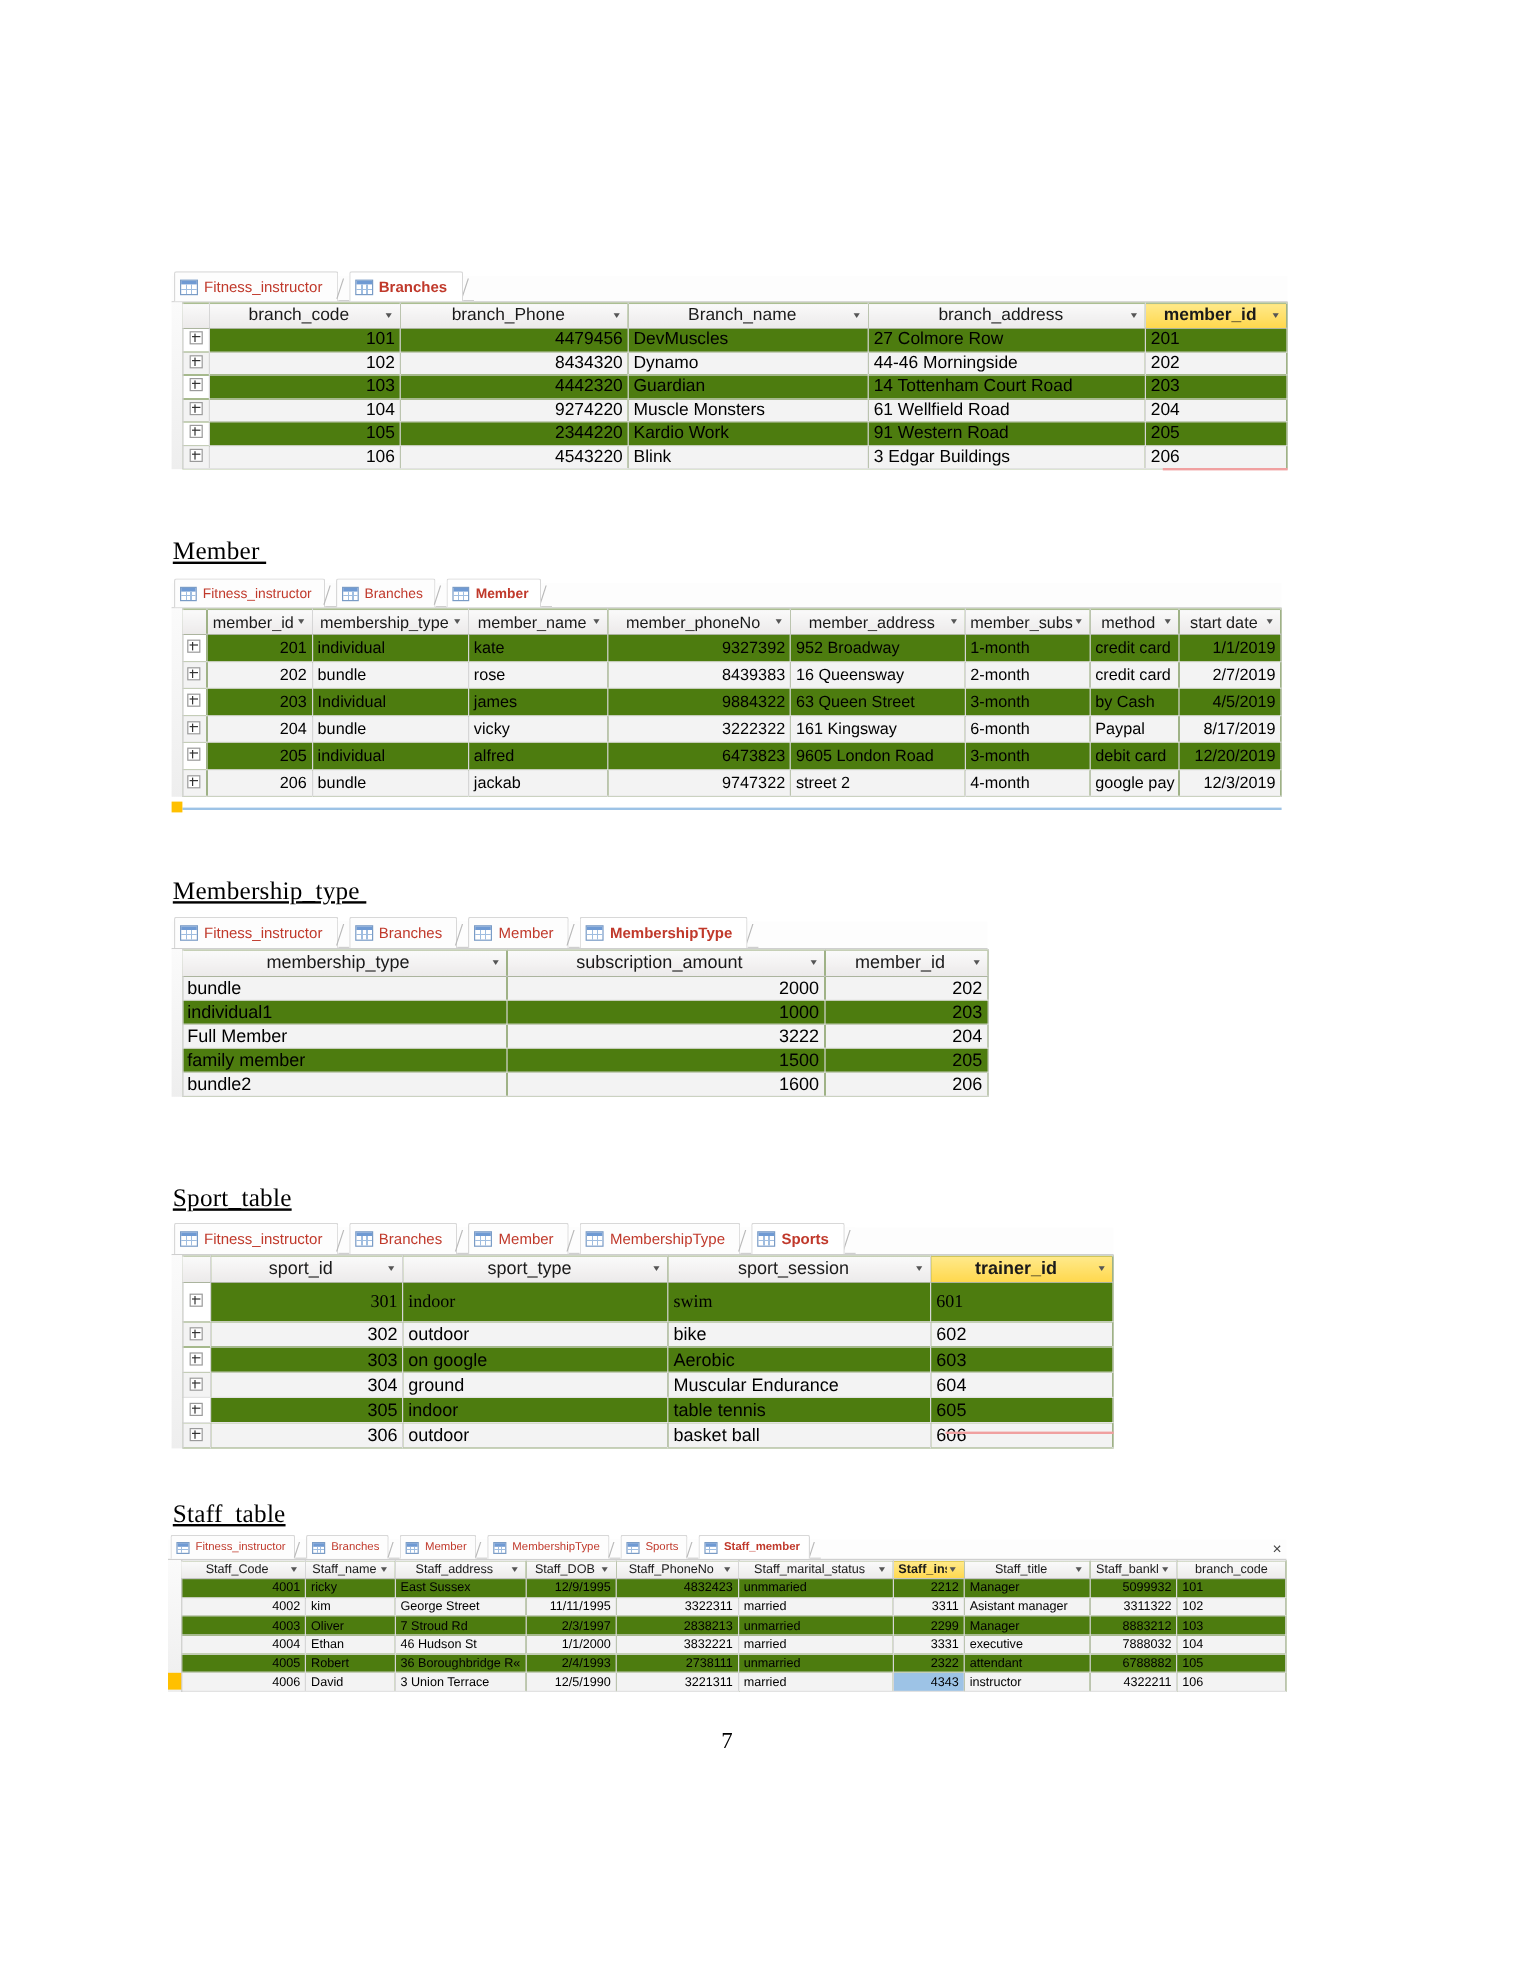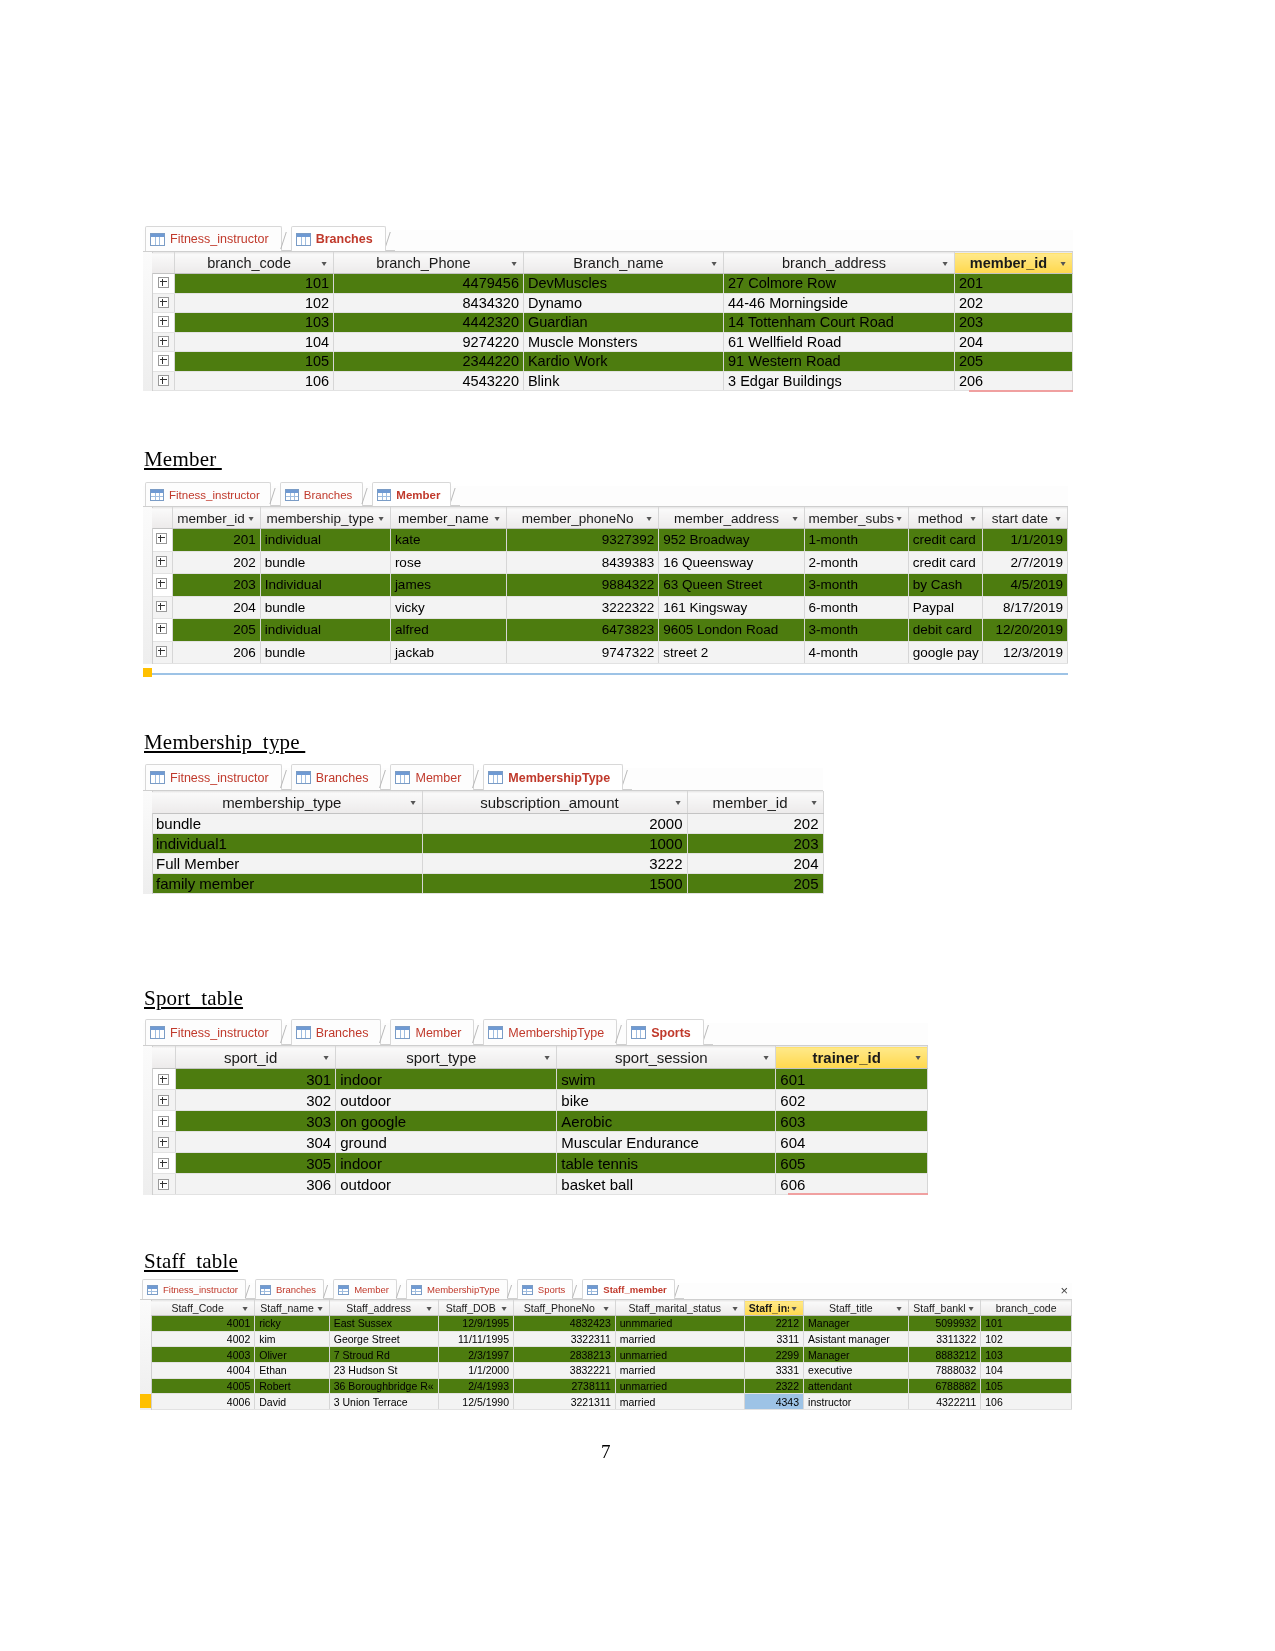--- a/index.html
+++ b/index.html
@@ -576,20 +576,25 @@
           <tr class="alt" style="height: 20px;">
             <td class="txt">Full Member</td>
             <td class="num">3222</td>
             <td class="num">204</td>
           </tr>
           <tr style="height: 20px;">
             <td class="txt">family member</td>
             <td class="num">1500</td>
             <td class="num">205</td>
           </tr>
+          <tr class="alt" style="height: 20px;">
+            <td class="txt">bundle2</td>
+            <td class="num">1600</td>
+            <td class="num">206</td>
+          </tr>
         </tbody>
       </table>
   </div>
 </div>
 
 <div class="section-title" style="position:absolute; left:144px; top:986px;">Sport_table</div>
 
 <div class="access" id="w-sports" style="left:143px; top:1023px; width:785px;">
   <div class="tabstrip" style="height:23px;">
       <div class="tab" style="font-size: 12.5px; height: 21px; padding-left: 4px; padding-right: 12px;">
@@ -651,21 +656,21 @@
             </th>
             <th class="sel">
               <div class="hdr-inner">
                 <span class="hdr-txt">trainer_id</span>
                 <span class="caret">▼</span>
               </div>
             </th>
           </tr>
         </thead>
         <tbody>
-          <tr style="height: 21px;">
+          <tr style="height: 33px; font-family: Liberation Serif, serif;">
             <td class="exp"><span class="plusbox"></span></td>
             <td class="num">301</td>
             <td class="txt">indoor</td>
             <td class="txt">swim</td>
             <td class="txt">601</td>
           </tr>
           <tr class="alt" style="height: 21px;">
             <td class="exp"><span class="plusbox"></span></td>
             <td class="num">302</td>
             <td class="txt">outdoor</td>
@@ -853,21 +858,21 @@
             <td class="num">2838213</td>
             <td class="txt">unmarried</td>
             <td class="num">2299</td>
             <td class="txt">Manager</td>
             <td class="num">8883212</td>
             <td class="txt">103</td>
           </tr>
           <tr class="alt" style="height: 15.7px;">
             <td class="num">4004</td>
             <td class="txt">Ethan</td>
-            <td class="txt">23 Hudson St</td>
+            <td class="txt">46 Hudson St</td>
             <td class="num">1/1/2000</td>
             <td class="num">3832221</td>
             <td class="txt">married</td>
             <td class="num">3331</td>
             <td class="txt">executive</td>
             <td class="num">7888032</td>
             <td class="txt">104</td>
           </tr>
           <tr style="height: 15.7px;">
             <td class="num">4005</td>

